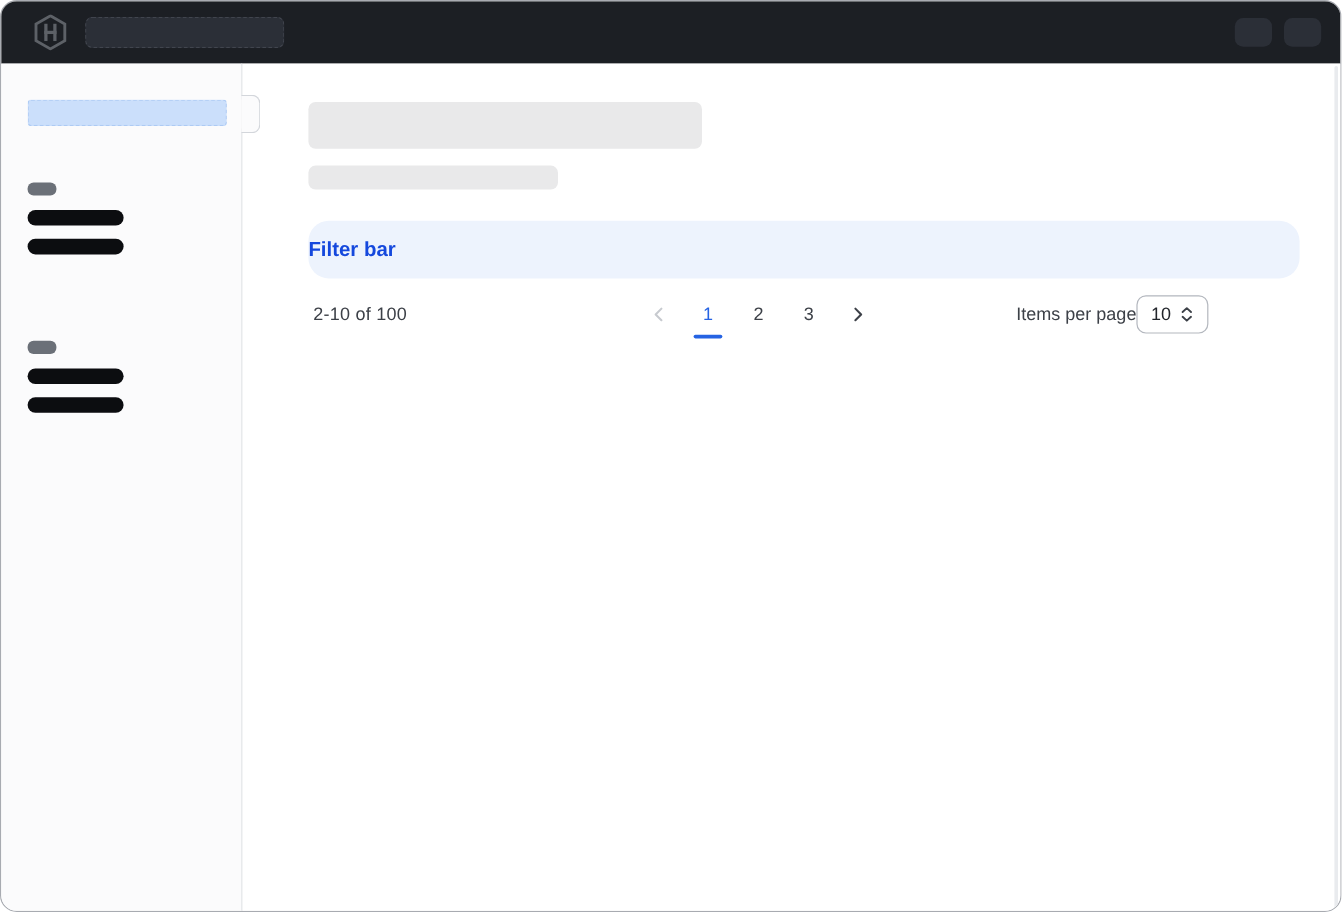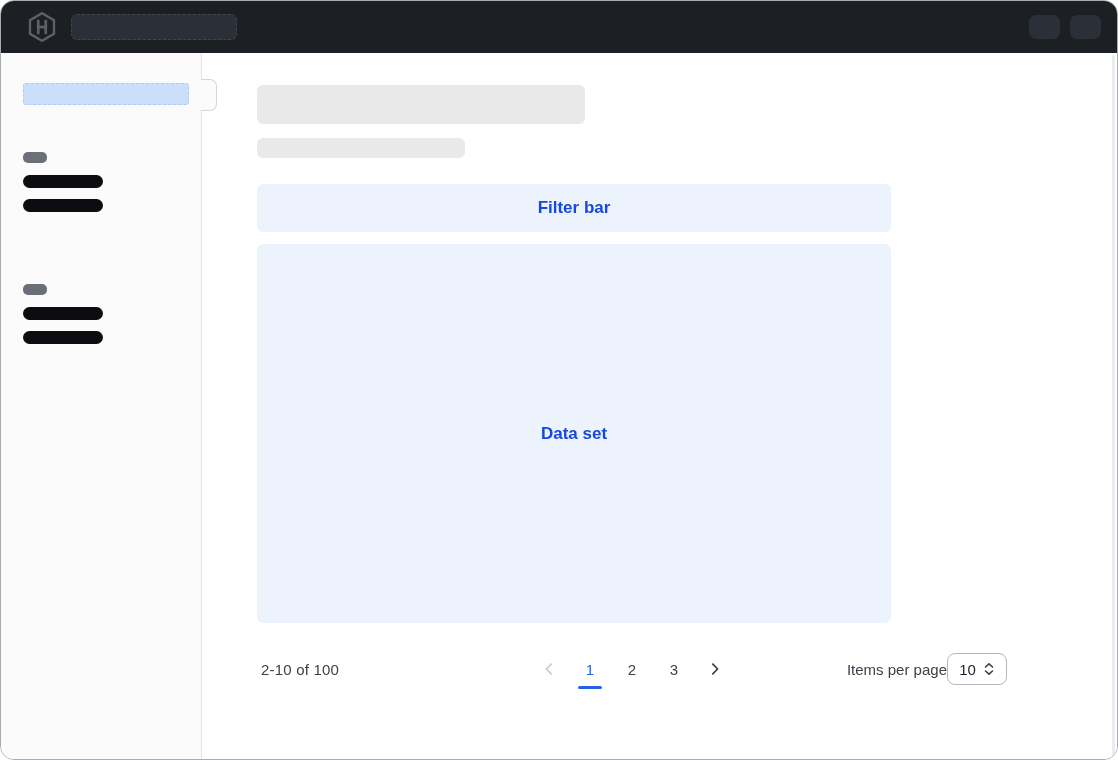--- a/index.html
+++ b/index.html
@@ -100,24 +100,24 @@
   main {
     flex: 1;
     background: #ffffff;
     padding: 32px 0 0 55px;
   }
   .ph { background: #e9e9ea; border-radius: 6px; }
   .ph-title { width: 328px; height: 39px; margin-bottom: 14px; }
   .ph-sub   { width: 208px; height: 20px; margin-bottom: 26px; }
 
   .blue-section {
-    width: 634px;
+    width: 826px;
     background: #edf3fd;
-    border-radius: 6px;
-    display: flex; align-items: center; justify-content: center;
+    border-radius: 17px;
+    display: flex; align-items: center; justify-content: flex-start;
     margin-bottom: 12px;
   }
   .blue-section .section-label {
     color: #1548dd;
     font-size: 17px;
     font-weight: 700;
   }
   .sec-filter, .sec-applied { height: 48px; }
   .sec-dataset { height: 379px; margin-bottom: 28px; }
 
@@ -226,23 +226,20 @@
 
     <main>
       <div class="ph ph-title"></div>
       <div class="ph ph-sub"></div>
 
       <section class="blue-section sec-filter">
         <span class="section-label">Filter bar</span>
       </section>
 
 
-      <section class="blue-section sec-dataset">
-        <span class="section-label">Data set</span>
-      </section>
 
       <div class="pagination">
         <span class="range">2-10 of 100</span>
 
         <nav class="pages">
           <button class="chev disabled">
             <svg width="14" height="14" viewBox="0 0 16 16" fill="none" stroke="currentColor" stroke-width="2" stroke-linecap="round" stroke-linejoin="round">
               <polyline points="10.5,2.5 5,8 10.5,13.5"></polyline>
             </svg>
           </button>

